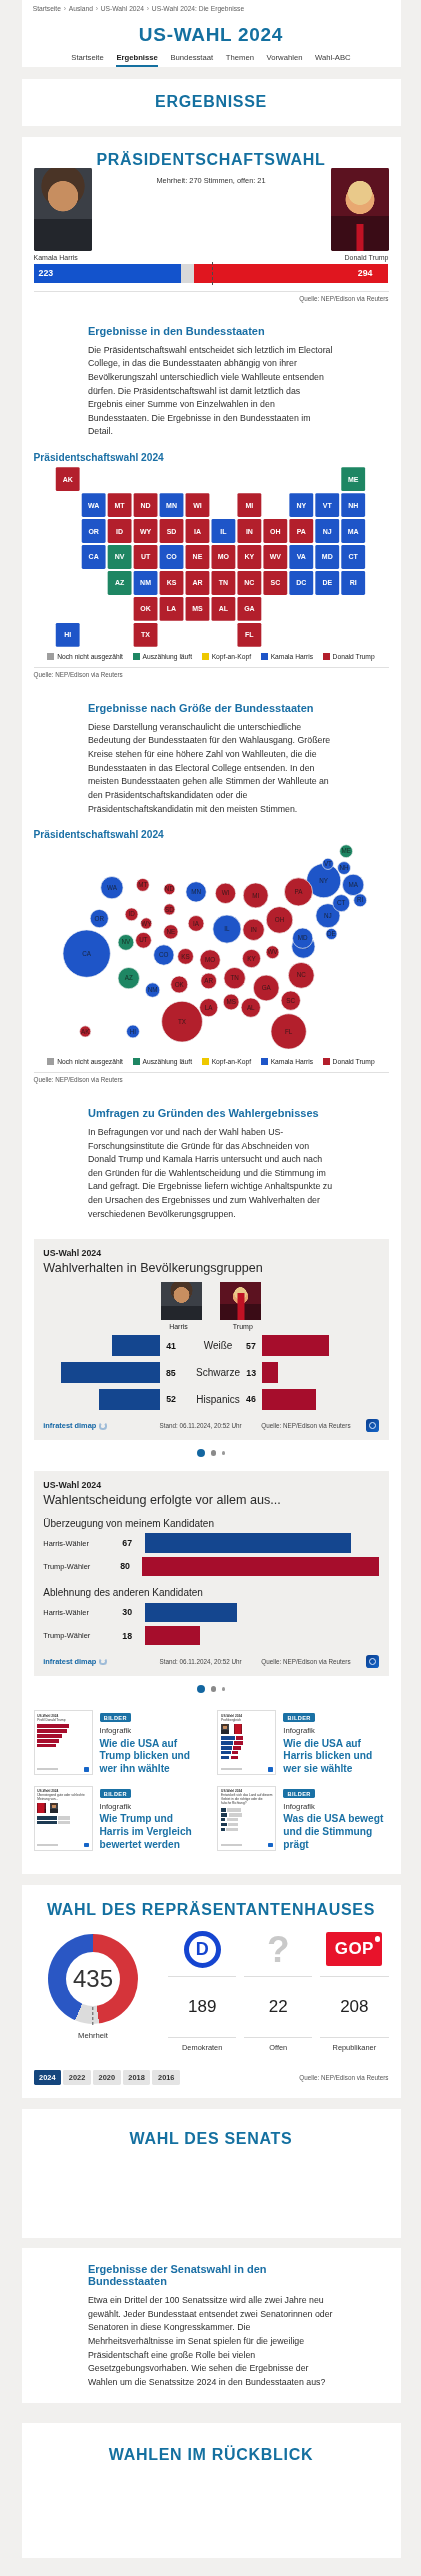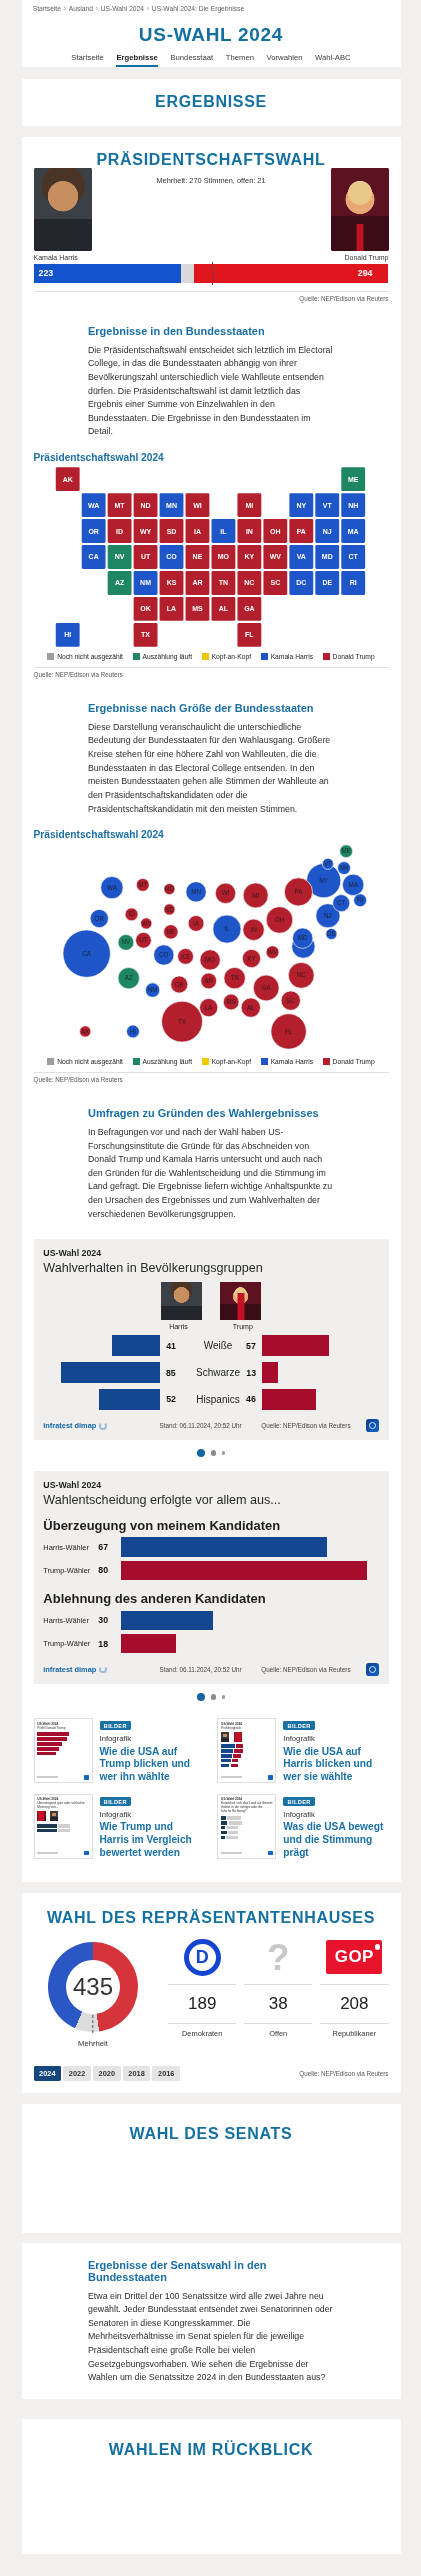--- a/index.html
+++ b/index.html
@@ -73,24 +73,24 @@
   .ts-mini::before { content:""; position:absolute; inset:2.8px; border:1.1px solid #d8e9ff; border-radius:50%; }
   .demo-photos { display:flex; justify-content:center; gap:18px; margin-top:7px; }
   .demo-ph { width:41px; height:38px; }
   .demo-names { display:flex; justify-content:center; gap:45px; font-size:7px; color:#222; margin-top:2.8px; }
   .demo-row { display:flex; align-items:center; height:21px; margin-top:5.6px; }
   .demo-ltrack { width:124px; display:flex; justify-content:flex-end; }
   .demo-rtrack { width:124px; }
   .demo-bar { height:21px; }
   .demo-val { width:24px; text-align:center; font-size:8.8px; font-weight:bold; color:#111; }
   .demo-cat { width:46px; text-align:center; font-size:10px; color:#222;margin-left:14px; }
-  .mot-group { font-size:13px; font-weight:bold; color:#1f1f1f; margin:11.2px 0 4.2px; }
+  .mot-group { font-size:10px; font-weight:normal; color:#1f1f1f; margin:11.2px 0 4.2px; }
   .mot-row { display:flex; align-items:center; margin-top:3.5px; }
   .mot-label { width:55px; font-size:7.4px; color:#222; }
-  .mot-val { width:22.5px; font-size:8.8px; font-weight:bold; color:#111; }
+  .mot-val { width:22.5px; font-size:8.8px; font-weight:bold; color:#111;margin-left:24px; }
   .mot-bar { height:19.7px; }
   .dots { display:flex; justify-content:center; align-items:center; gap:5.6px; padding:8.4px 0; }
   .dots .d { border-radius:50%; background:#8a8a8a; cursor:pointer; }
 
   
   .teasergrid { display:grid; grid-template-columns:1fr 1fr; gap:9.8px 12.6px; padding:8.4px 12px 12.6px; }
   .teaser { display:flex; gap:7px; cursor:pointer; }
   .thumb { width:59px; height:65px; background:#fff; border:0.7px solid #ddd; padding:2.8px; flex:0 0 auto; position:relative; font-size:3.2px; color:#333; line-height:1.25;}
   .thumb .tk { font-weight:bold; }
   .thumb .bars { margin-top:2.8px; }
@@ -106,21 +106,21 @@
   
   .houseflex { display:flex; padding:11.2px 12px 0; align-items:flex-start; }
   .donutbox { width:119px; text-align:center; }
   .donut { width:90px; height:90px; border-radius:50%; margin:4.2px auto 0; position:relative; }
   .donut .hole { position:absolute; inset:18px; background:#fff; border-radius:50%; display:flex; align-items:center; justify-content:center; font-size:24px; color:#333; }
   .donut .mark { position:absolute; left:50%; bottom:-1.4px; height:18px; border-left:1.4px dashed #555; transform:translateX(-0.7px); }
   .donut-label { font-size:7.7px; color:#333; margin-top:7px; }
   .stats { flex:1; display:flex; justify-content:space-between; padding-left:15.5px; }
   .stat { width:31%; text-align:center; }
   .stat .logo { height:39px; display:flex; align-items:center; justify-content:center; }
-  .stat .num { border-top:0.7px solid #ddd; border-bottom:0.7px solid #ddd; font-size:17px; color:#222; padding:9px 0; margin-top:7px; }
+  .stat .num { border-top:0.7px solid #ddd; border-bottom:0.7px solid #ddd; font-size:17px; color:#222; padding:20px 0; margin-top:7px; }
   .stat .lbl { font-size:7.4px; color:#333; padding-top:5.6px; }
   .demlogo { width:37px; height:37px; border-radius:50%; border:5.6px solid #1545d0; display:flex; align-items:center; justify-content:center; font-weight:800; font-size:18px; color:#1545d0; }
   .qmark { font-size:37px; font-weight:800; color:#c9c9c9; line-height:1; }
   .goplogo { background:#e8132b; color:#fff; font-weight:800; font-size:17px; letter-spacing:0.4px; padding:7px 8.4px; border-radius:2.1px; position:relative; }
   .goplogo i { position:absolute; right:2.1px; top:4.2px; width:5.6px; height:5.6px; background:#fff; border-radius:50%; }
   .housebottom { display:flex; align-items:center; padding:18px 12px 0; }
   .years { display:flex; gap:2.1px; }
   .yearbtn { font-size:7.4px; font-weight:bold; padding:2.8px 5.6px; background:#e4e4e4; color:#333; border-radius:1.4px; cursor:pointer; }
   .yearbtn.active { background:#15467d; color:#fff; }
   .housebottom .src { margin-left:auto; padding:0; }
@@ -671,21 +671,21 @@
             <div class="logo">
               <div class="demlogo">D</div>
             </div>
             <div class="num">189</div>
             <div class="lbl">Demokraten</div>
           </div>
           <div class="stat">
             <div class="logo">
               <div class="qmark">?</div>
             </div>
-            <div class="num">38</div>
+            <div class="num">22</div>
             <div class="lbl">Offen</div>
           </div>
           <div class="stat">
             <div class="logo">
               <div class="goplogo">GOP<i></i></div>
             </div>
             <div class="num">208</div>
             <div class="lbl">Republikaner</div>
           </div>
         </div>

